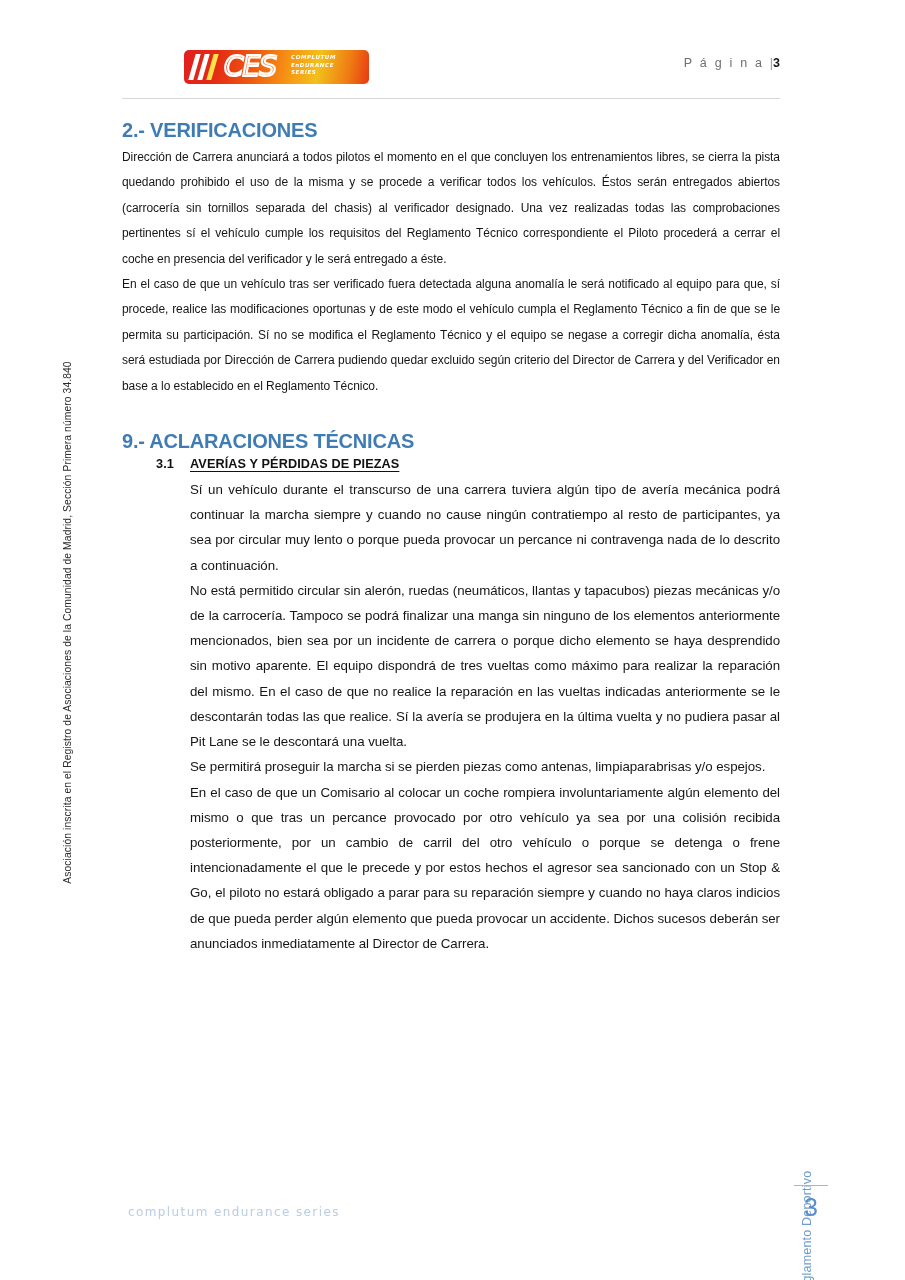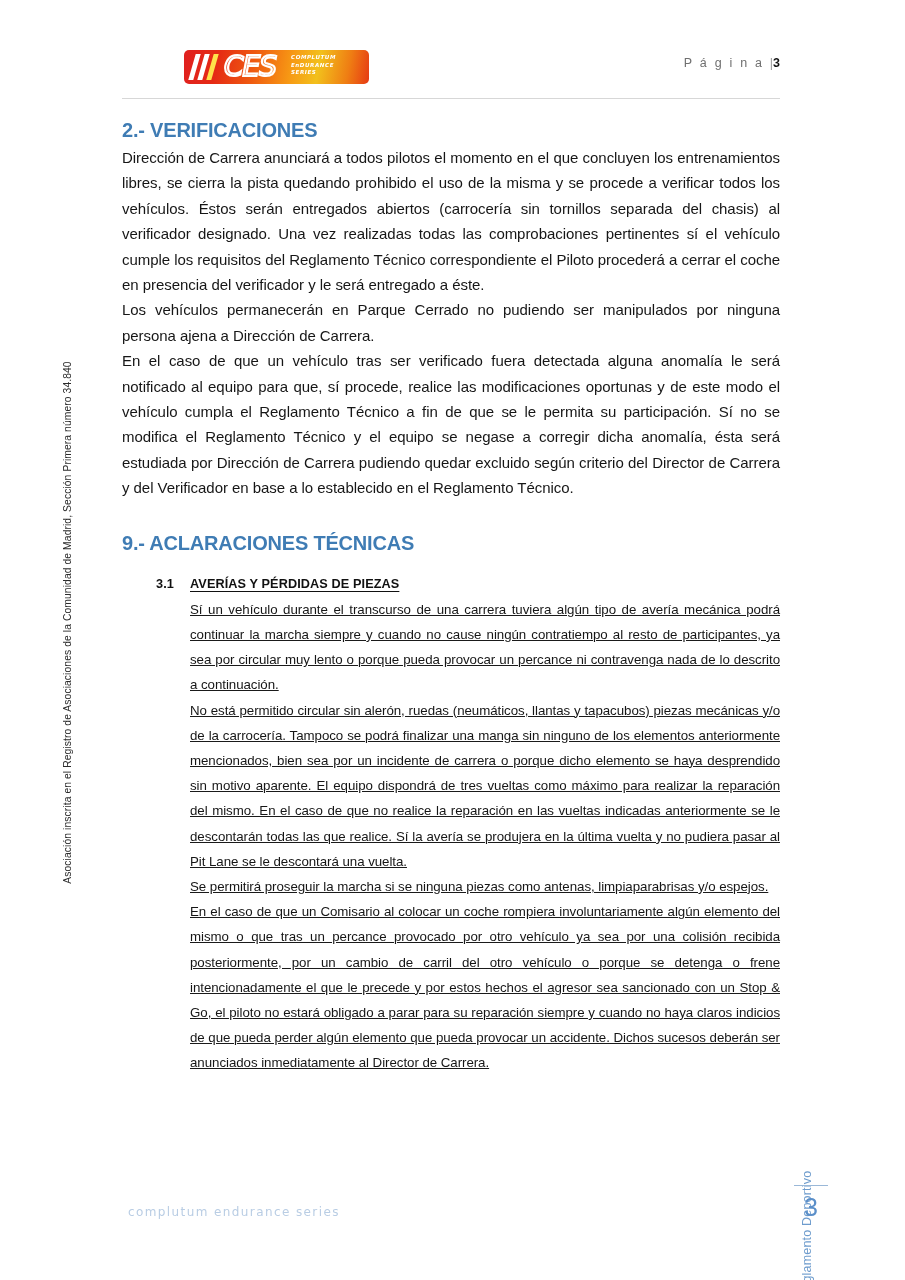--- a/index.html
+++ b/index.html
@@ -175,30 +175,29 @@
     font-weight: bold;
     color: #3f7cb4;
     letter-spacing: -0.2px;
     line-height: 24px;
   }
   h1.section.second {
     margin-top: 30px;
   }
   .para {
     margin: 0;
-    font-size: 15px;
+    font-size: 12px;
     line-height: 25.4px;
     text-align: justify;
     color: #161616;
     letter-spacing: -0.05px;
   }
   .para.first { margin-top: 3px; }
 
   .sub-block {
-    margin-top: 18px;
     padding-left: 34px;
   }
   .sub-head {
     font-size: 12.7px;
     font-weight: bold;
     color: #111111;
     line-height: 22px;
     letter-spacing: 0.1px;
   }
   .sub-head .num {
@@ -206,21 +205,20 @@
     width: 34px;
     text-decoration: none;
   }
   .sub-head .ttl {
     text-decoration: underline;
     text-underline-offset: 2.5px;
   }
   .sub-body {
     padding-left: 34px;
     margin-top: 2px;
-    text-decoration: underline;
   }
   .sub-body .para {
     font-size: 13.3px;
     line-height: 25.2px;
   }
 
   
   .footer-brand {
     position: absolute;
     left: 128px;
@@ -263,33 +261,32 @@
 
   <div class="right-note">Reglamento Deportivo</div>
   <div class="right-rule"></div>
   <div class="right-pagenum">3</div>
 
   <div class="content">
 
     <h1 class="section">2.- VERIFICACIONES</h1>
 
     <p class="para first">Dirección de Carrera anunciará a todos pilotos el momento en el que concluyen los entrenamientos libres, se cierra la pista quedando prohibido el uso de la misma y se procede a verificar todos los vehículos. Éstos serán entregados abiertos (carrocería sin tornillos separada del chasis) al verificador designado. Una vez realizadas todas las comprobaciones pertinentes sí el vehículo cumple los requisitos del Reglamento Técnico correspondiente el Piloto procederá a cerrar el coche en presencia del verificador y le será entregado a éste.</p>
-    <p class="para">Los vehículos permanecerán en Parque Cerrado no pudiendo ser manipulados por ninguna persona ajena a Dirección de Carrera.</p>
     <p class="para">En el caso de que un vehículo tras ser verificado fuera detectada alguna anomalía le será notificado al equipo para que, sí procede, realice las modificaciones oportunas y de este modo el vehículo cumpla el Reglamento Técnico a fin de que se le permita su participación. Sí no se modifica el Reglamento Técnico y el equipo se negase a corregir dicha anomalía, ésta será estudiada por Dirección de Carrera pudiendo quedar excluido según criterio del Director de Carrera y del Verificador en base a lo establecido en el Reglamento Técnico.</p>
 
     <h1 class="section second">9.- ACLARACIONES TÉCNICAS</h1>
 
     <div class="sub-block">
       <div class="sub-head">
         <span class="num">3.1</span><span class="ttl">AVERÍAS Y PÉRDIDAS DE PIEZAS</span>
       </div>
       <div class="sub-body">
         <p class="para">Sí un vehículo durante el transcurso de una carrera tuviera algún tipo de avería mecánica podrá continuar la marcha siempre y cuando no cause ningún contratiempo al resto de participantes, ya sea por circular muy lento o porque pueda provocar un percance ni contravenga nada de lo descrito a continuación.</p>
         <p class="para">No está permitido circular sin alerón, ruedas (neumáticos, llantas y tapacubos) piezas mecánicas y/o de la carrocería. Tampoco se podrá finalizar una manga sin ninguno de los elementos anteriormente mencionados, bien sea por un incidente de carrera o porque dicho elemento se haya desprendido sin motivo aparente. El equipo dispondrá de tres vueltas como máximo para realizar la reparación del mismo. En el caso de que no realice la reparación en las vueltas indicadas anteriormente se le descontarán todas las que realice. Sí la avería se produjera en la última vuelta y no pudiera pasar al Pit Lane se le descontará una vuelta.</p>
-        <p class="para">Se permitirá proseguir la marcha si se ninguna piezas como antenas, limpiaparabrisas y/o espejos.</p>
+        <p class="para">Se permitirá proseguir la marcha si se pierden piezas como antenas, limpiaparabrisas y/o espejos.</p>
         <p class="para">En el caso de que un Comisario al colocar un coche rompiera involuntariamente algún elemento del mismo o que tras un percance provocado por otro vehículo ya sea por una colisión recibida posteriormente, por un cambio de carril del otro vehículo o porque se detenga o frene intencionadamente el que le precede y por estos hechos el agresor sea sancionado con un Stop &amp; Go, el piloto no estará obligado a parar para su reparación siempre y cuando no haya claros indicios de que pueda perder algún elemento que pueda provocar un accidente. Dichos sucesos deberán ser anunciados inmediatamente al Director de Carrera.</p>
       </div>
     </div>
 
   </div>
 
   <div class="footer-brand">complutum endurance series</div>
 
 </div>
 

